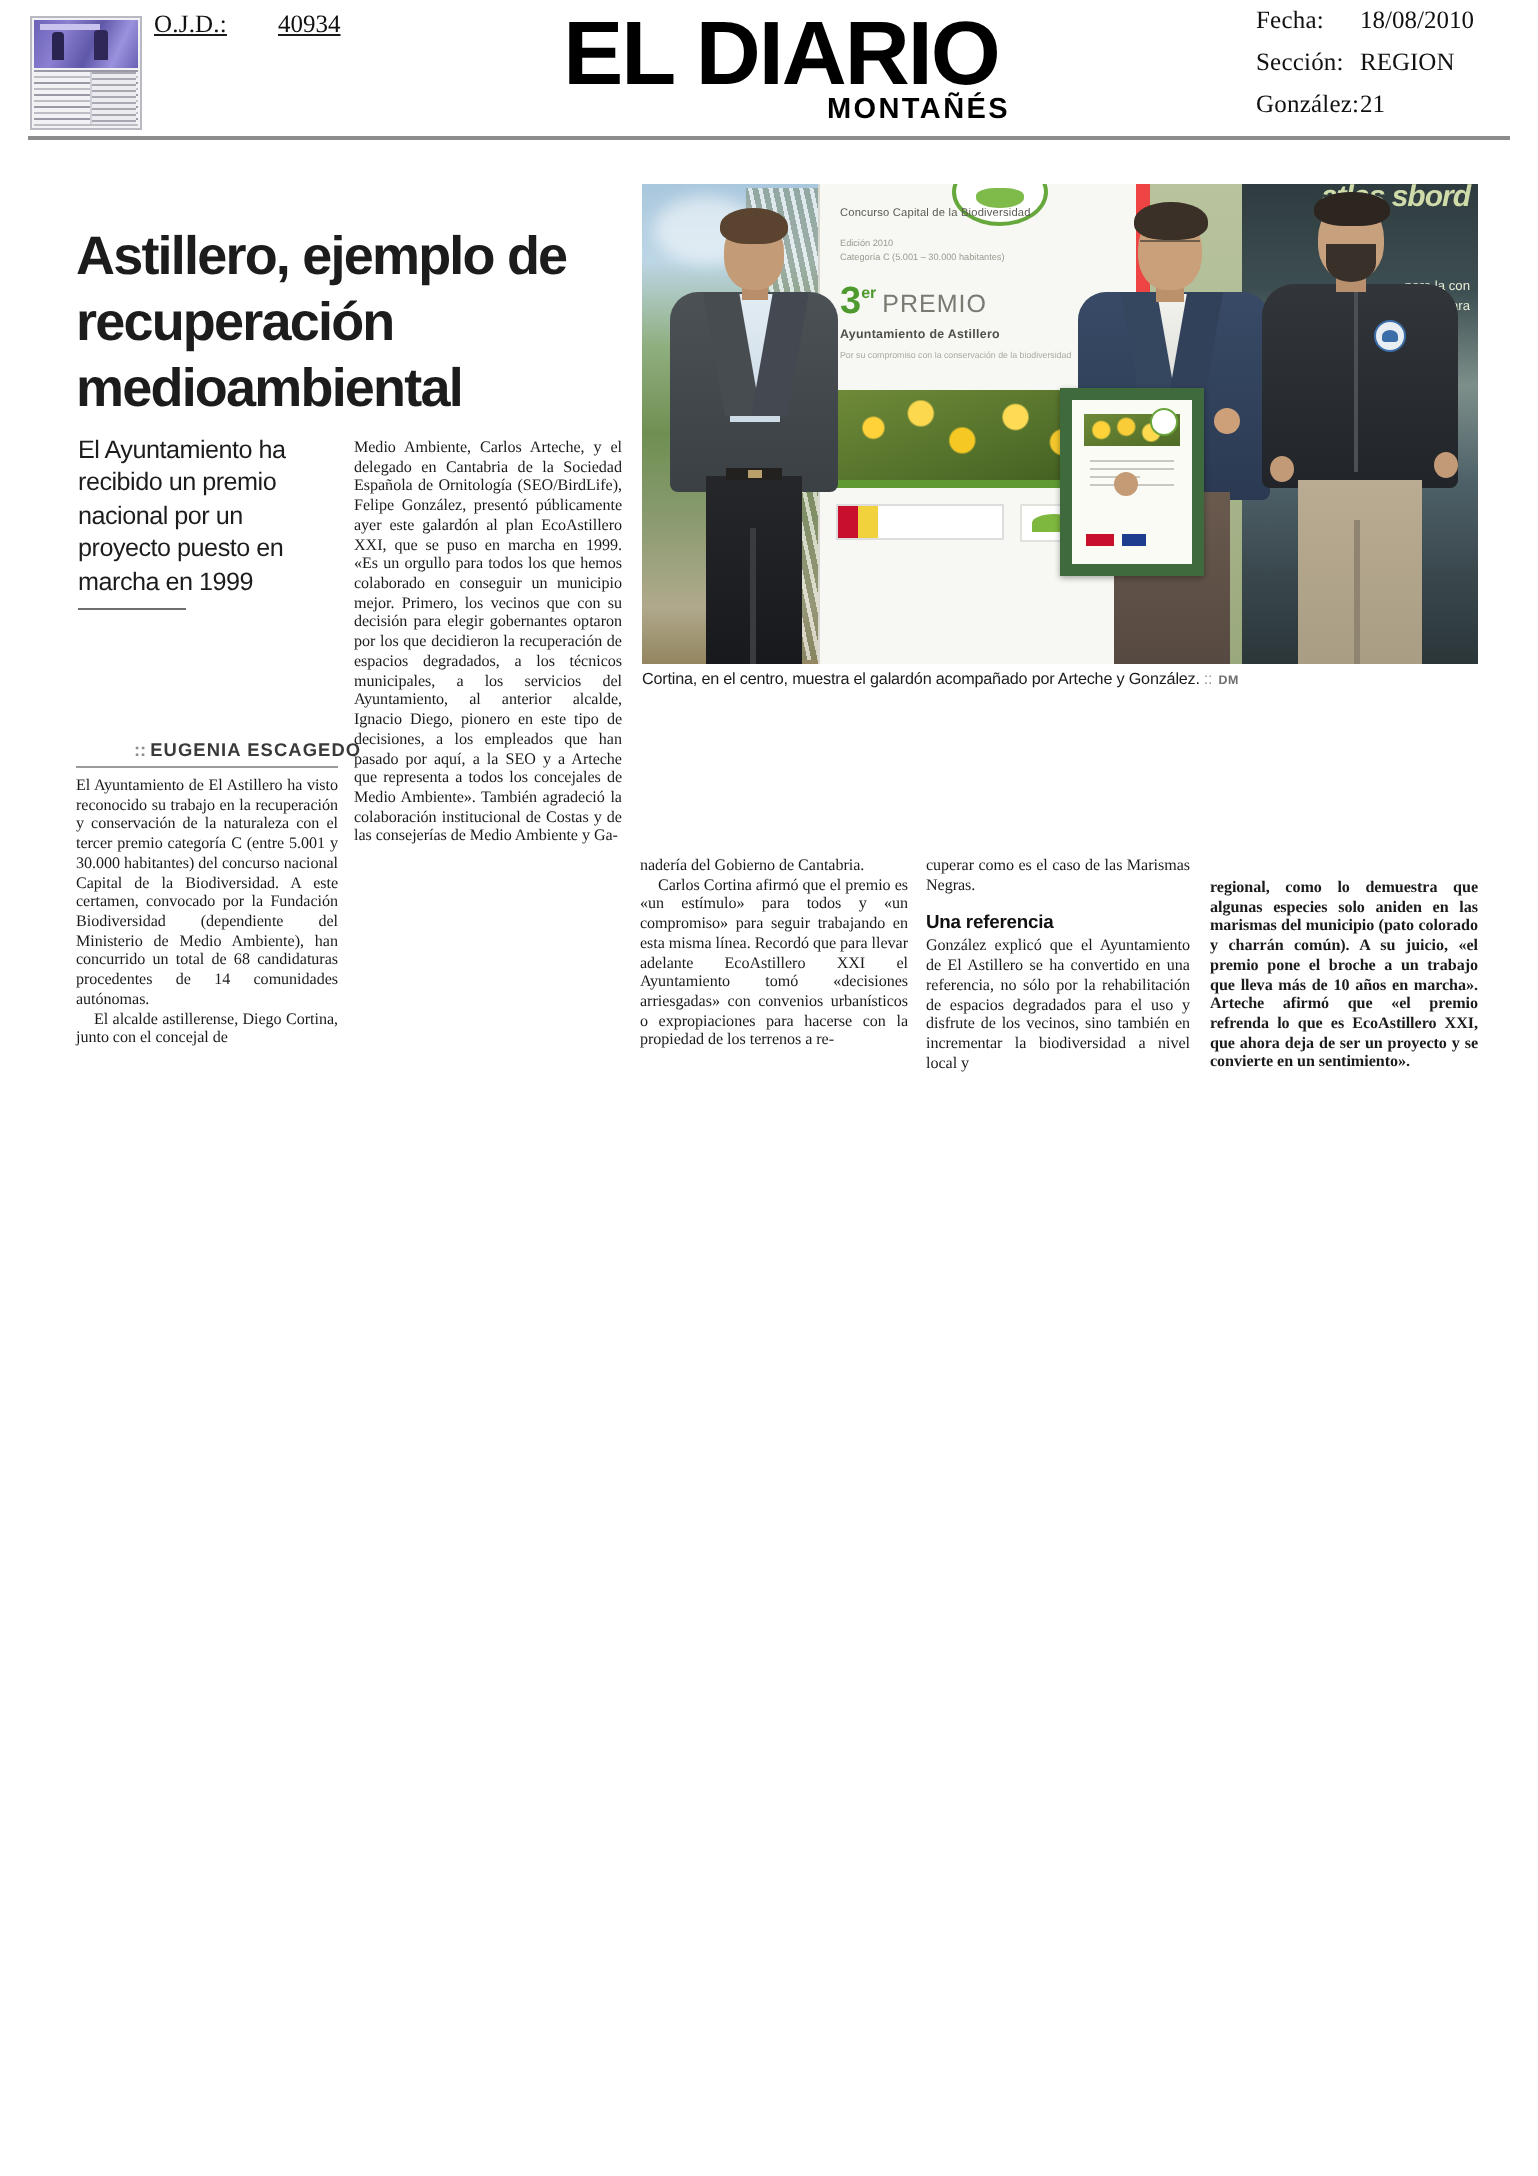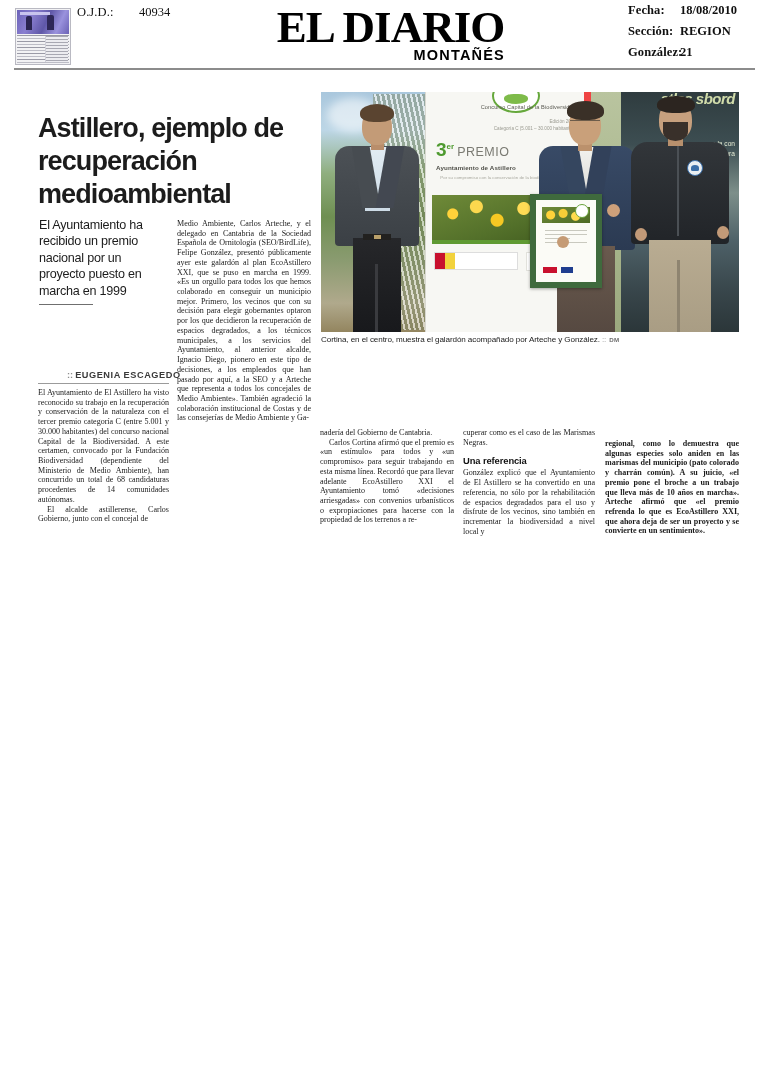--- a/index.html
+++ b/index.html
@@ -89,26 +89,26 @@
       to bottom,
       #a8a8b2 0px, #a8a8b2 1px,
       #ececf0 1px, #ececf0 3px);
     border-left: 1px solid #cfcfd8;
   }
 
   .meta-left {
     position: absolute;
     left: 77px; top: 5px;
     width: 175px;
+    text-decoration: underline;
   }
   .meta-right {
     position: absolute;
     left: 628px; top: 3px;
     width: 140px;
-    font-weight: bold;
   }
   .meta-row {
     display: flex;
     align-items: baseline;
     height: 21px;
     font-size: 12.5px;
     font-family: "Liberation Serif", serif;
     color: #111;
   }
   .meta-row .k {
@@ -132,21 +132,21 @@
     position: absolute;
     left: 258px; top: 6px;
     width: 265px;
     height: 58px;
   }
   .masthead-main {
     position: absolute;
     left: 0; top: -4px;
     width: 265px;
     text-align: center;
-    font-family: Liberation Serif, serif;
+    font-family: Liberation Sans, sans-serif;
     font-weight: bold;
     font-size: 45px;
     letter-spacing: -1px;
     line-height: 50px;
     color: #000;
   }
   .masthead-sub {
     position: absolute;
     right: 18px; top: 41px;
     font-family: "Liberation Sans", sans-serif;
@@ -294,26 +294,25 @@
     width: 52px; height: 236px;
     background:
       repeating-linear-gradient(78deg,
         rgba(250,250,245,0.75) 0px, rgba(250,250,245,0.75) 2px,
         rgba(120,130,95,0.55) 2px, rgba(120,130,95,0.55) 5px);
     opacity: 0.85;
   }
   
   .banner-center {
     position: absolute;
-    left: 104px; top: 0;
+    left: 88px; top: 0;
     width: 158px; height: 240px;
     background: #f7f7f3;
     border-left: 1px solid #d8d8d0;
     border-right: 7px solid #ef4444;
-    text-align: right;
   }
   .bc-logo {
     position: absolute;
     left: 66px; top: -13px;
     width: 44px; height: 30px;
     border: 2px solid #66a83c;
     border-radius: 50%;
     background: #fff;
   }
   .bc-logo::after {
@@ -729,21 +728,21 @@
   <div class="standfirst">El Ayuntamiento ha recibido un premio nacional por un proyecto puesto en marcha en 1999</div>
   <div class="standfirst-rule"></div>
 
   <div class="byline">
     <span class="dots">::</span><span>EUGENIA ESCAGEDO</span>
   </div>
   <div class="byline-rule"></div>
 
   <div class="col col-1">
     <p>El Ayuntamiento de El Astillero ha visto reconocido su trabajo en la recuperación y conservación de la naturaleza con el tercer premio categoría C (entre 5.001 y 30.000 habitantes) del concurso nacional Capital de la Biodiversidad. A este certamen, convocado por la Fundación Biodiversidad (dependiente del Ministerio de Medio Ambiente), han concurrido un total de 68 candidaturas procedentes de 14 comunidades autónomas.</p>
-    <p>El alcalde astillerense, Carlos Gobierno, junto con el concejal de</p>
+    <p>El alcalde astillerense, Diego Cortina, junto con el concejal de</p>
   </div>
 
   <div class="col col-2">
     <p>Medio Ambiente, Carlos Arteche, y el delegado en Cantabria de la Sociedad Española de Ornitología (SEO/BirdLife), Felipe González, presentó públicamente ayer este galardón al plan EcoAstillero XXI, que se puso en marcha en 1999. «Es un orgullo para todos los que hemos colaborado en conseguir un municipio mejor. Primero, los vecinos que con su decisión para elegir gobernantes optaron por los que decidieron la recuperación de espacios degradados, a los técnicos municipales, a los servicios del Ayuntamiento, al anterior alcalde, Ignacio Diego, pionero en este tipo de decisiones, a los empleados que han pasado por aquí, a la SEO y a Arteche que representa a todos los concejales de Medio Ambiente». También agradeció la colaboración institucional de Costas y de las consejerías de Medio Ambiente y Ga-</p>
   </div>
 
   <div class="col col-3">
     <p>nadería del Gobierno de Cantabria.</p>
     <p>Carlos Cortina afirmó que el premio es «un estímulo» para todos y «un compromiso» para seguir trabajando en esta misma línea. Recordó que para llevar adelante EcoAstillero XXI el Ayuntamiento tomó «decisiones arriesgadas» con convenios urbanísticos o expropiaciones para hacerse con la propiedad de los terrenos a re-</p>
   </div>

